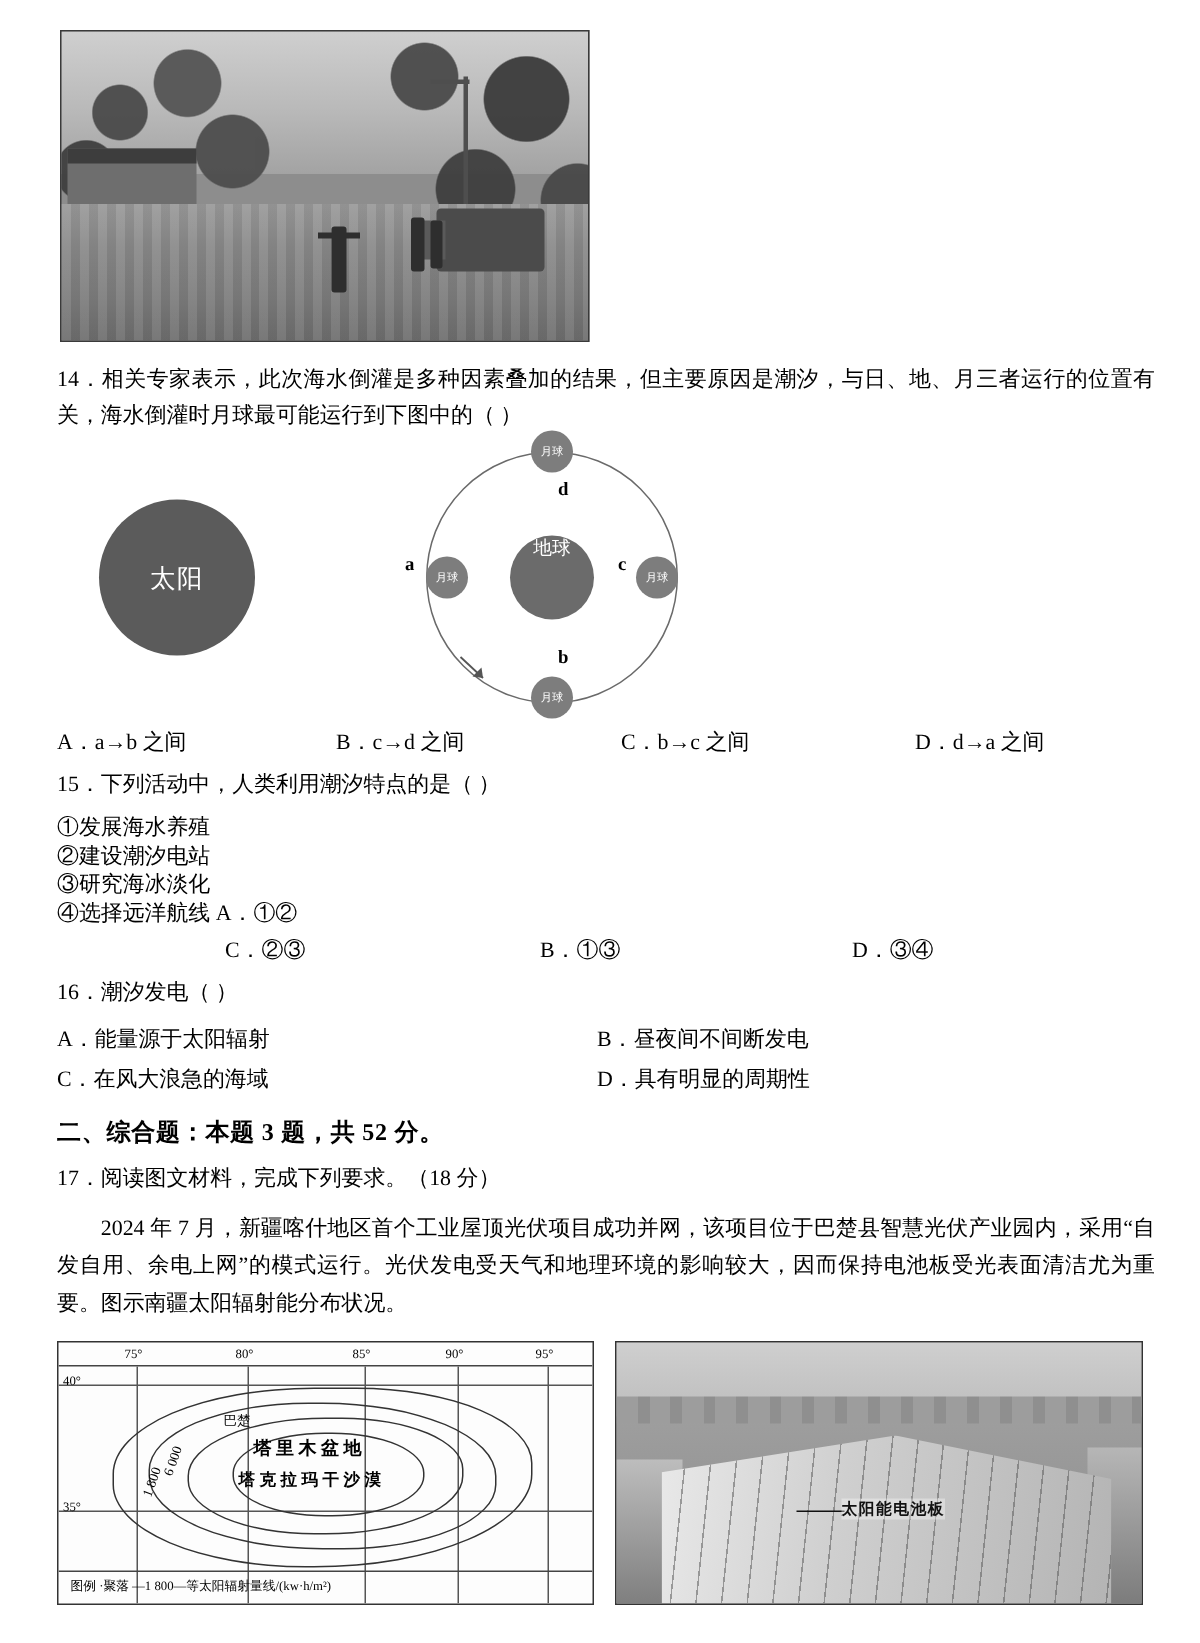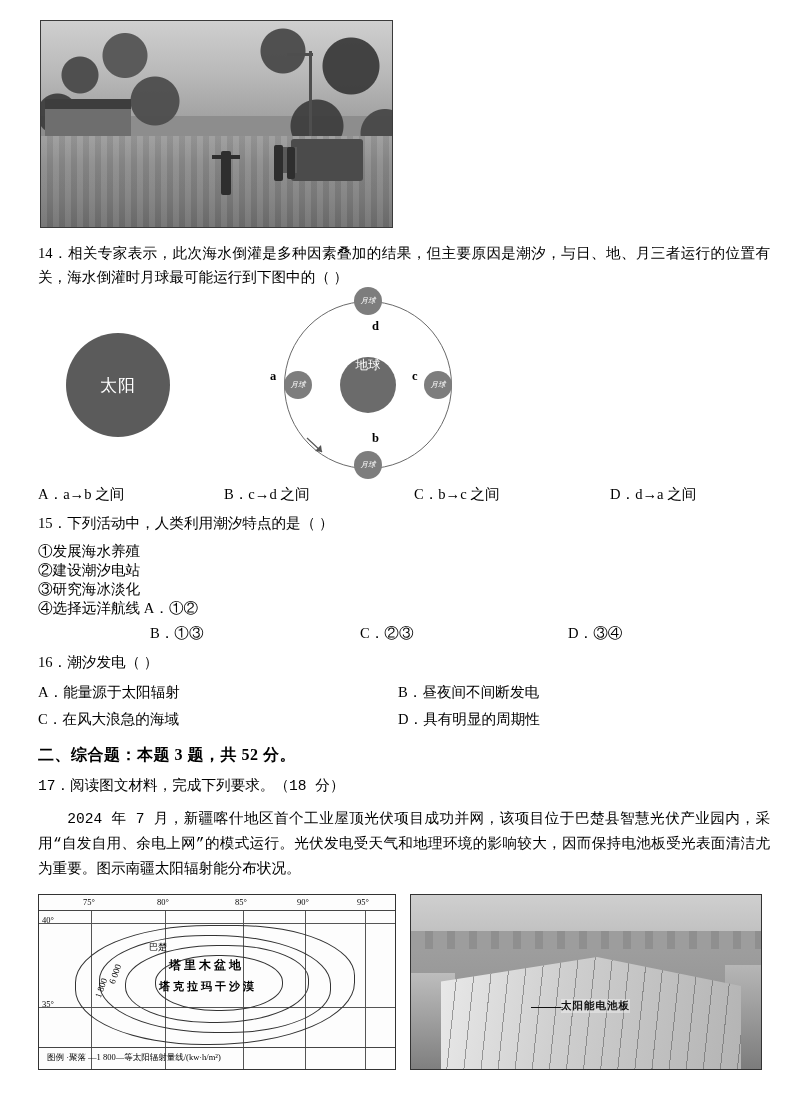--- a/index.html
+++ b/index.html
@@ -120,21 +120,21 @@
     position:absolute; left: 302px; top: 60px;
     width: 56px; height: 56px; border-radius: 50%;
     background: #6b6b6b;
     display:flex; justify-content:center;
     color:#fff; font-size:12.5px;
   }
   .moon {
     position:absolute; width: 28px; height: 28px; border-radius:50%;
     background:#7d7d7d; color:#fff;
     display:flex; align-items:center; justify-content:center;
-    font-size:7.5px; line-height:1.05; text-align:right;font-style:italic;
+    font-size:7.5px; line-height:1.05; text-align:right;
   }
   .moon-top { left: 316px; top: -10px; }
   .moon-bottom { left: 316px; top: 154px; }
   .moon-left { left: 246px; top: 74px; }
   .moon-right { left: 386px; top: 74px; }
   .lbl {
     position:absolute; font-size:12.5px; font-weight:bold; font-family:"Liberation Serif", serif;
   }
   .lbl-d { left: 334px; top: 22px; }
   .lbl-a { left: 232px; top: 72px; }
@@ -163,21 +163,21 @@
   .opts-row2 > div:nth-child(2){ width: 208px; }
 
   .two-col { display:flex; font-size:14.6px; margin-top:8px; }
   .two-col > div:first-child { width: 360px; }
 
   .section-title {
     font-size: 16px; font-weight: bold; margin-top: 16px; letter-spacing:.5px;
   }
 
   .para {
-    font-size: 14.6px; line-height: 1.72; text-align: justify; margin-top: 8px; font-family: Liberation Mono, monospace;
+    font-size: 14.6px; line-height: 1.72; text-align: justify; margin-top: 8px;
   }
   .para-indent { text-indent: 2em; }
 
   
   .figs { display:flex; gap: 14px; margin-top: 12px; }
   .map {
     width: 358px; height: 176px; border: 1px solid #333; position: relative;
     background: #fdfdfd; overflow:hidden;
   }
   .map-axis-top {
@@ -294,22 +294,22 @@
   </div>
 
   <div class="q tight">15．下列活动中，人类利用潮汐特点的是（        ）</div>
   <div class="opts-num">
     <div>①发展海水养殖</div>
     <div>②建设潮汐电站</div>
     <div>③研究海冰淡化</div>
     <div>④选择远洋航线 A．①②</div>
   </div>
   <div class="opts-row2">
+    <div>C．②③</div>
     <div>B．①③</div>
-    <div>C．②③</div>
     <div>D．③④</div>
   </div>
 
   <div class="q tight">16．潮汐发电（        ）</div>
   <div class="two-col">
     <div>A．能量源于太阳辐射</div>
     <div>B．昼夜间不间断发电</div>
   </div>
   <div class="two-col">
     <div>C．在风大浪急的海域</div>

